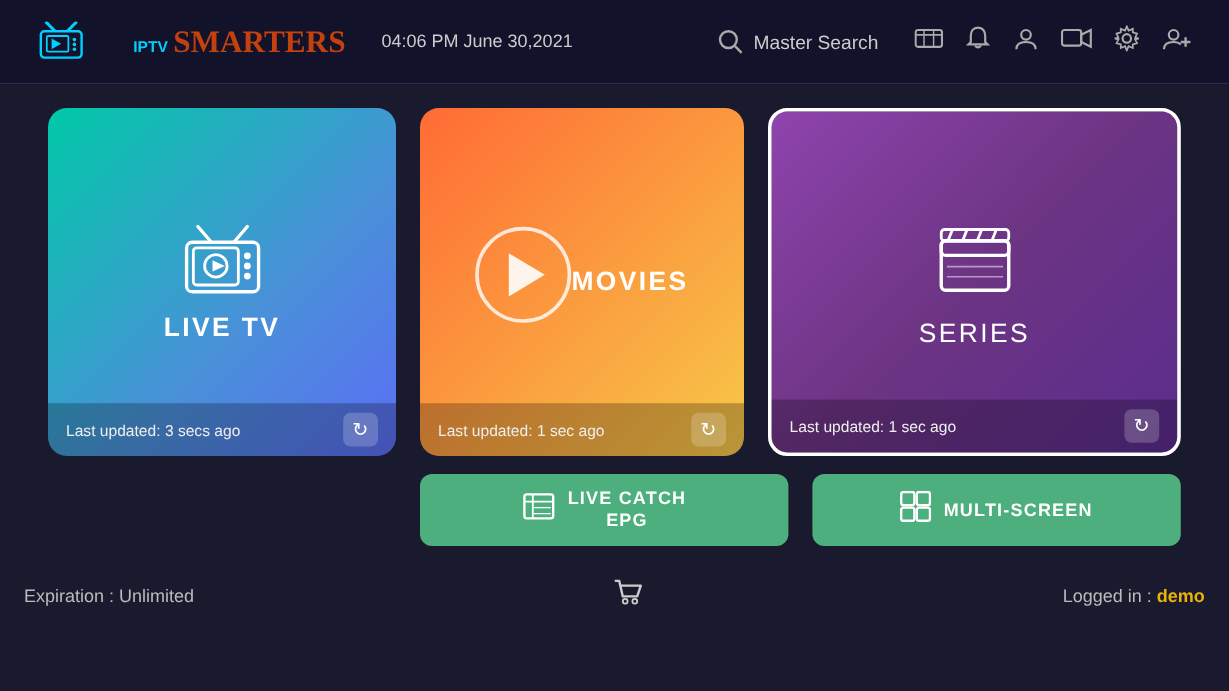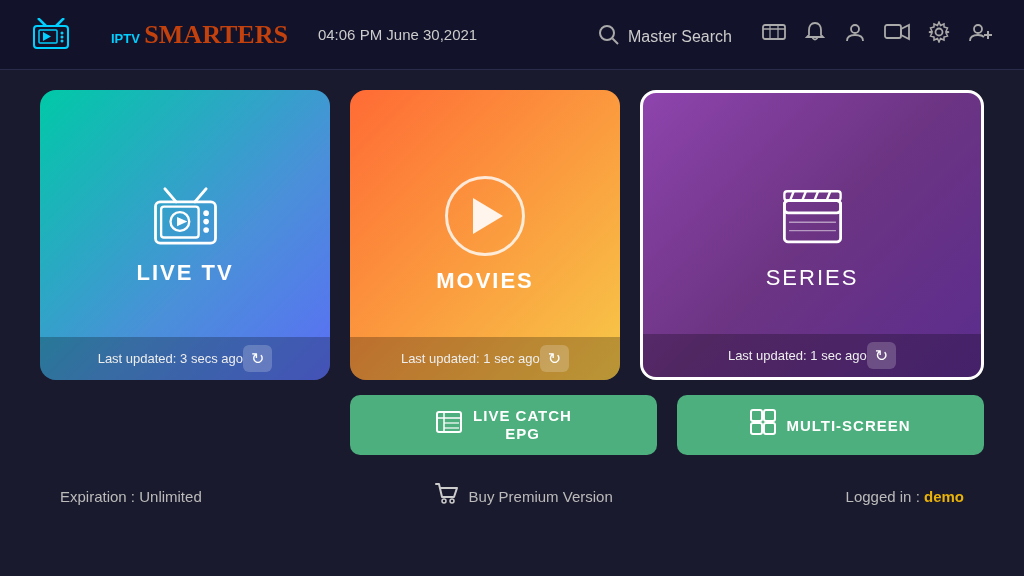--- a/index.html
+++ b/index.html
@@ -93,41 +93,41 @@
     }
     .card-footer {
       position: absolute;
       bottom: 0;
       left: 0;
       right: 0;
       background: rgba(0,0,0,0.25);
       padding: 8px 15px;
       display: flex;
       align-items: center;
-      justify-content: center;
+      justify-content: space-between;
       font-size: 13px;
       color: #eee;
     }
     .refresh-btn {
       background: rgba(255,255,255,0.2);
       border: none;
       border-radius: 6px;
       color: #fff;
       font-size: 16px;
       cursor: pointer;
       padding: 4px 8px;
     }
 
     
     .card-movies {
       flex: 0 0 270px;
       border-radius: 16px;
       background: linear-gradient(135deg, #ff6b35 0%, #f7c948 100%);
       display: flex;
-      flex-direction: column;
+      flex-direction: row;
       align-items: center;
       justify-content: center;
       position: relative;
       cursor: pointer;
       overflow: hidden;
     }
     .play-circle {
       width: 80px;
       height: 80px;
       border-radius: 50%;
@@ -197,21 +197,21 @@
     }
     .action-btn .btn-icon {
       font-size: 22px;
     }
 
     
     .footer {
       display: flex;
       align-items: center;
       justify-content: space-between;
-      padding: 8px 60px;
+      padding: 8px 20px;
       font-size: 15px;
       color: #bbb;
     }
     .footer .buy-btn {
       display: flex;
       align-items: center;
       gap: 10px;
       cursor: pointer;
     }
     .footer .buy-btn .cart-icon {
@@ -418,19 +418,18 @@
 <div class="footer">
   <div>Expiration : Unlimited</div>
   <div class="buy-btn">
     <span class="cart-icon">
       <svg width="24" height="22" viewBox="0 0 24 22">
         <path d="M1 1 L4 1 L7 14 L19 14 L22 5 L5 5" stroke="#ccc" stroke-width="2" fill="none" stroke-linecap="round" stroke-linejoin="round"></path>
         <circle cx="9" cy="18" r="2" stroke="#ccc" stroke-width="1.5" fill="none"></circle>
         <circle cx="17" cy="18" r="2" stroke="#ccc" stroke-width="1.5" fill="none"></circle>
       </svg>
     </span>
-    <span>Buy Premium Version</span>
   </div>
   <div class="logged-in">
     <span>Logged in : </span>
     <strong>demo</strong>
   </div>
 </div>
 
 </body></html>

